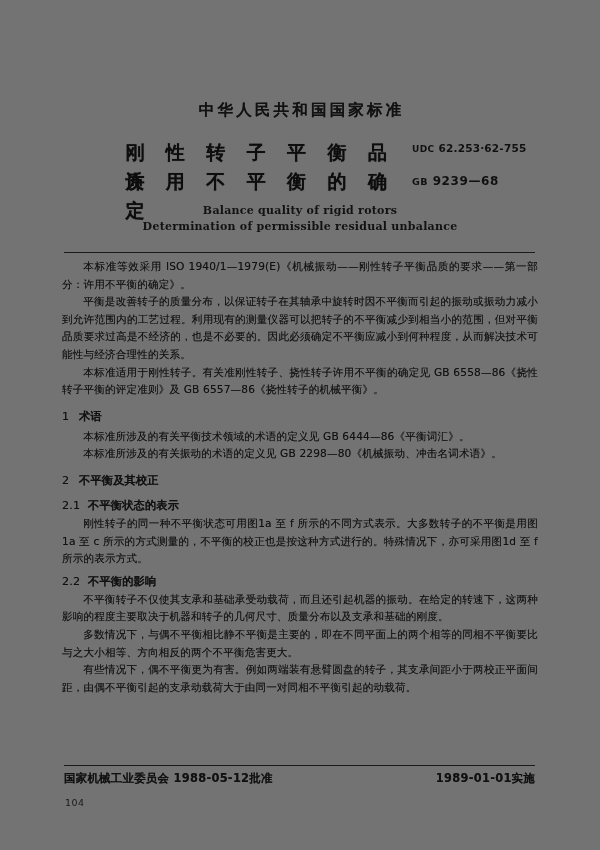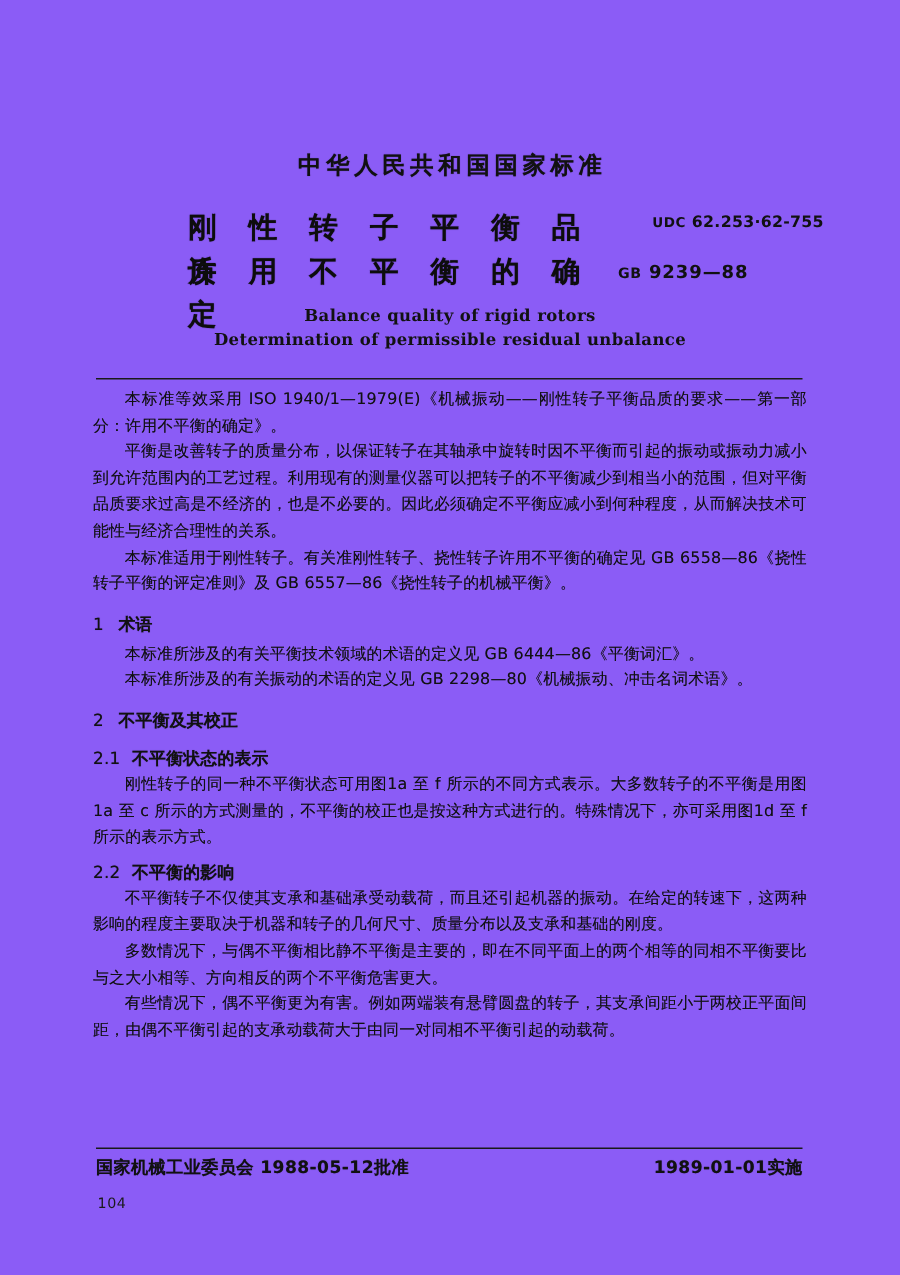--- a/index.html
+++ b/index.html
@@ -12,21 +12,21 @@
     width: 600px;
     height: 850px;
     position: relative;
     font-family: "DejaVu Sans", "Liberation Sans", sans-serif;
     color: #0a0a0a;
     overflow: hidden;
   }
   .page {
     position: absolute;
     inset: 0;
-    background: #8b5cf6;
+    background: #737373;
   }
 
   
   .masthead {
     position: absolute;
     left: 0;
     right: 0;
     top: 100px;
   }
   .nation-line {
@@ -67,21 +67,20 @@
     left: 412px;
     top: 4px;
     width: 160px;
   }
   .code-line {
     font-size: 10.5px;
     font-weight: 700;
     white-space: nowrap;
     color: #111;
     letter-spacing: 0.2px;
-    text-align: center;
   }
   .code-line .small-caps {
     font-size: 9px;
     letter-spacing: 0.4px;
   }
   .code-udc { margin-bottom: 0px; }
   .code-gb  { position: absolute; top: 32px; left: 0; font-size: 12px; letter-spacing: 0.6px;}
   .code-gb .small-caps { font-size: 9.5px; }
 
   .en-title {
@@ -192,21 +191,21 @@
     <div class="cn-title cn-title-1">刚 性 转 子 平 衡 品 质</div>
     <div class="cn-title cn-title-2">许 用 不 平 衡 的 确 定</div>
 
     <div class="code-col">
       <div class="code-line code-udc">
         <span class="small-caps">UDC</span>
         <span>62.253·62-755</span>
       </div>
       <div class="code-line code-gb">
         <span class="small-caps">GB</span>
-        <span>9239—88</span>
+        <span>9239—68</span>
       </div>
     </div>
   </div>
 
   <div class="en-title">
     <div>Balance quality of rigid rotors</div>
     <div>Determination of permissible residual unbalance</div>
   </div>
 
   <div class="rule rule-top"></div>

